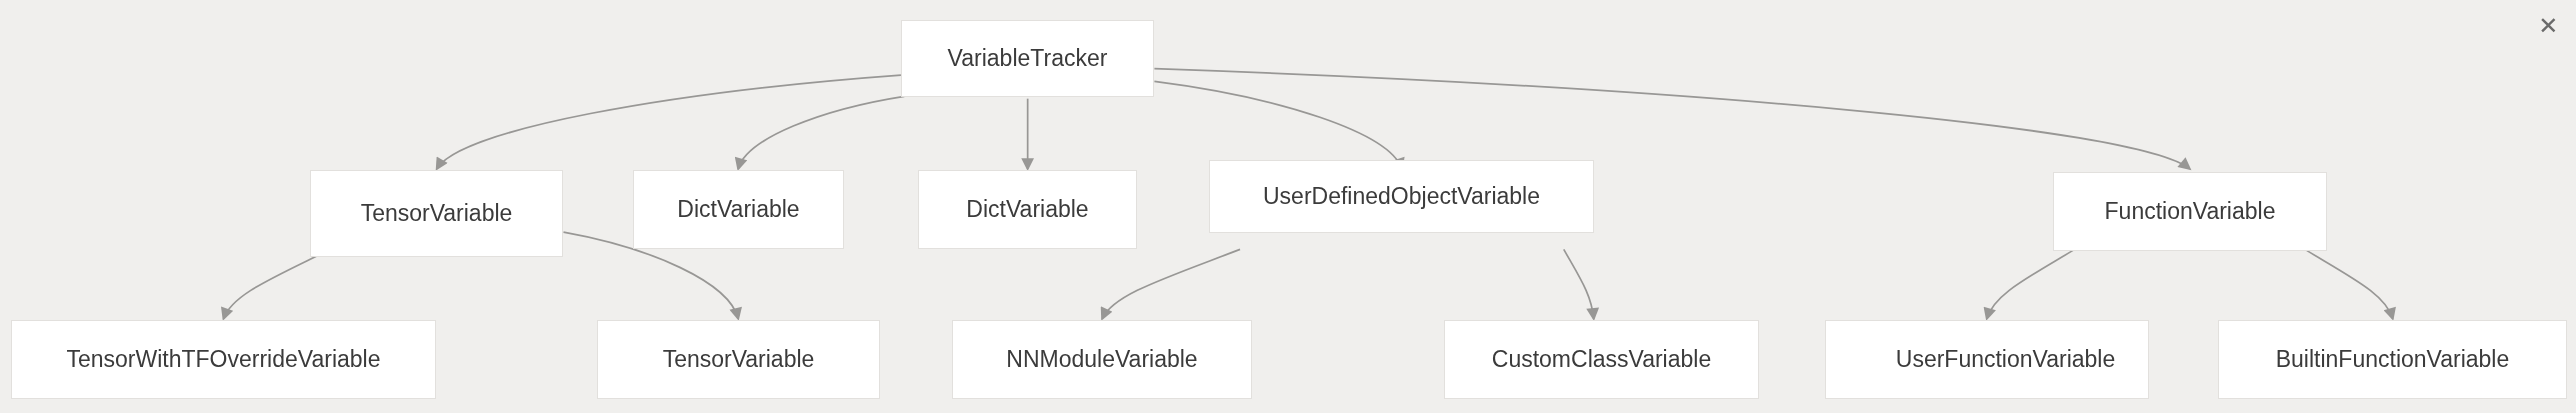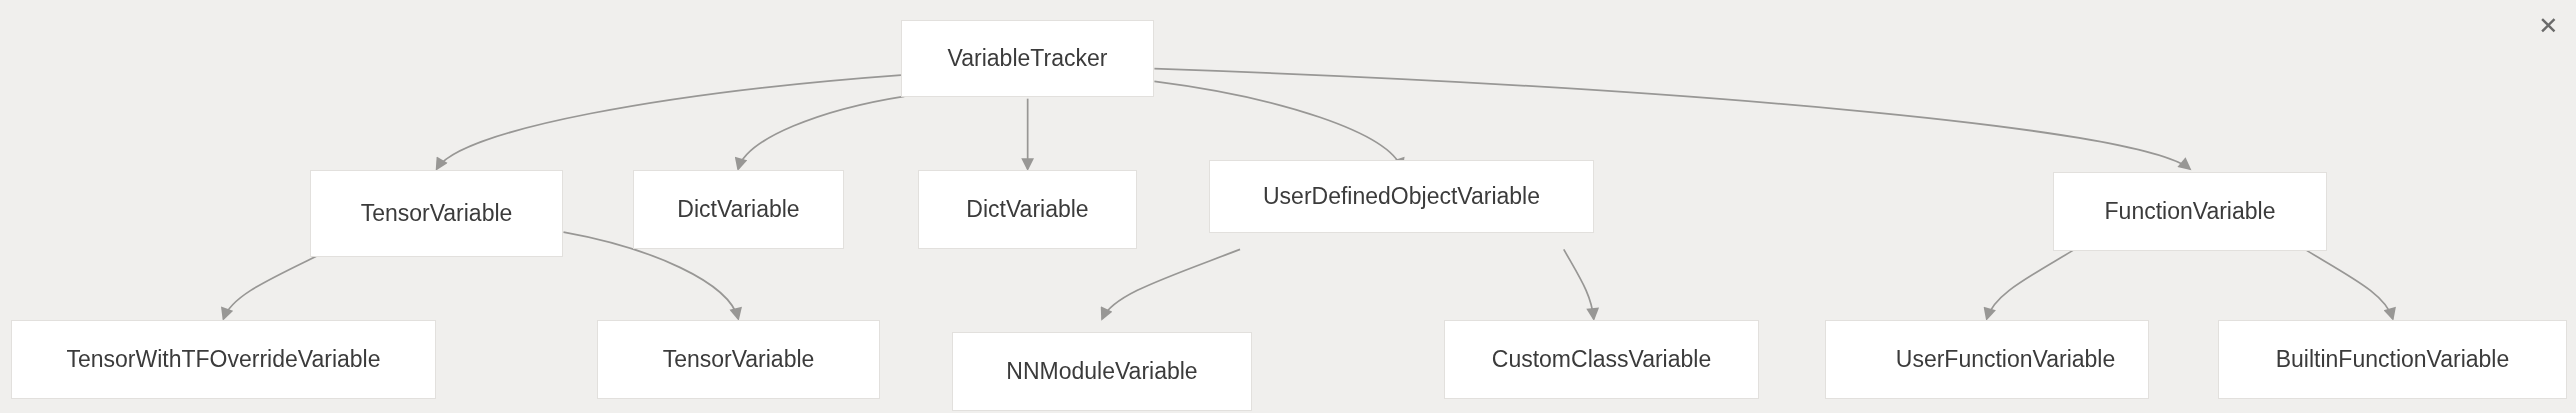--- a/index.html
+++ b/index.html
@@ -53,21 +53,21 @@
 
   <div id="nodes-layer">
       <div class="node" style="left: 901px; top: 19.7px; width: 253px; height: 77px;">VariableTracker</div>
       <div class="node" style="left: 310px; top: 170px; width: 253px; height: 87px;">TensorVariable</div>
       <div class="node" style="left: 633px; top: 170px; width: 211px; height: 79px;">DictVariable</div>
       <div class="node" style="left: 918px; top: 170px; width: 219px; height: 79px;">DictVariable</div>
       <div class="node" style="left: 1209px; top: 160px; width: 385px; height: 73px;">UserDefinedObjectVariable</div>
       <div class="node" style="left: 2053px; top: 172px; width: 274px; height: 79px;">FunctionVariable</div>
       <div class="node" style="left: 11px; top: 320px; width: 425px; height: 79px;">TensorWithTFOverrideVariable</div>
       <div class="node" style="left: 597px; top: 320px; width: 283px; height: 79px;">TensorVariable</div>
-      <div class="node" style="left: 952px; top: 320px; width: 300px; height: 79px; margin-top: 12px;">NNModuleVariable</div>
+      <div class="node" style="left: 952px; top: 320px; width: 300px; height: 79px;">NNModuleVariable</div>
       <div class="node" style="left: 1444px; top: 320px; width: 315px; height: 79px;">CustomClassVariable</div>
       <div class="node" style="left: 1825px; top: 320px; width: 324px; height: 79px; padding-left: 37px;">UserFunctionVariable</div>
       <div class="node" style="left: 2218px; top: 320px; width: 349px; height: 79px;">BuiltinFunctionVariable</div>
     </div>
 
   <button class="close-btn">
     <span>✕</span>
   </button>
 </div>
 

